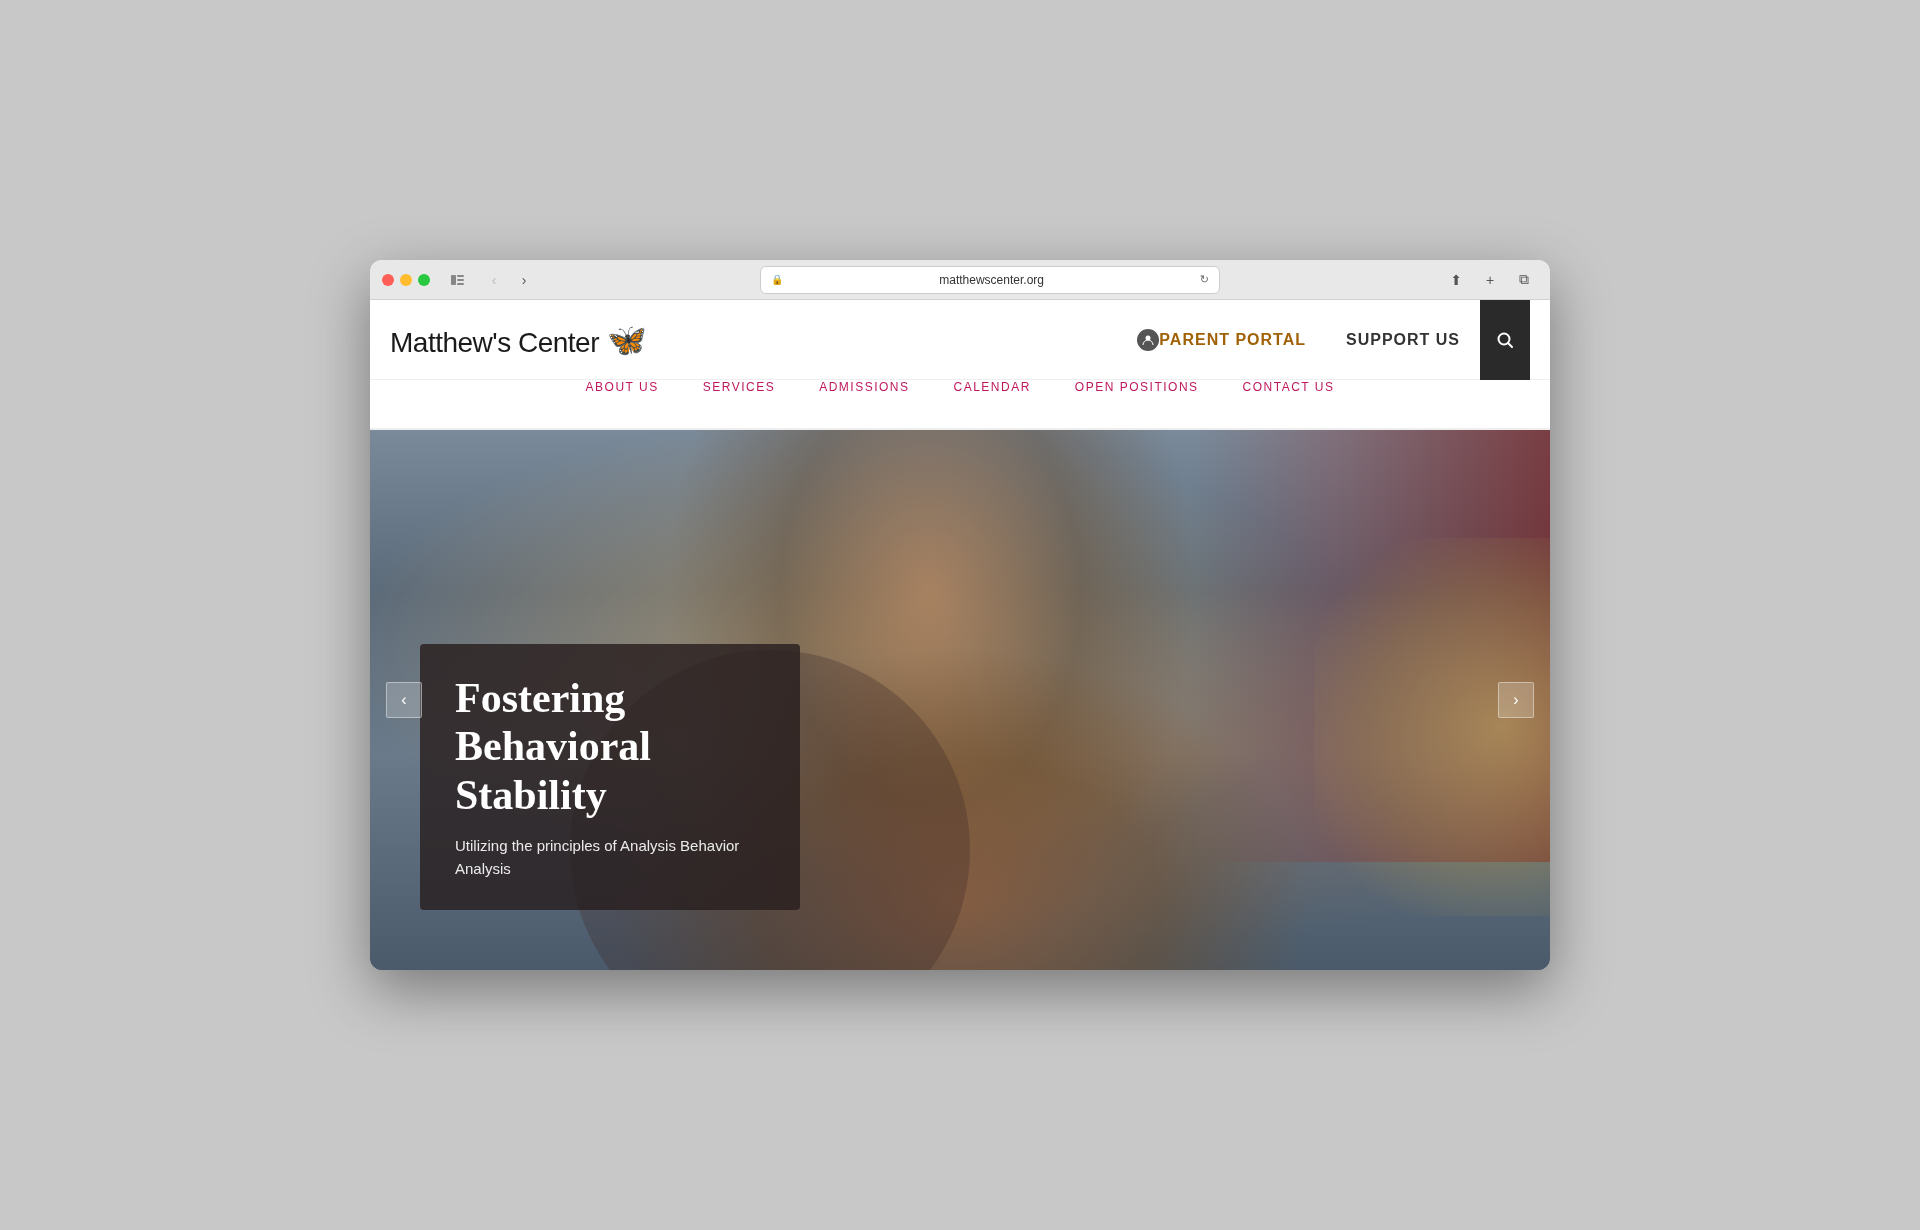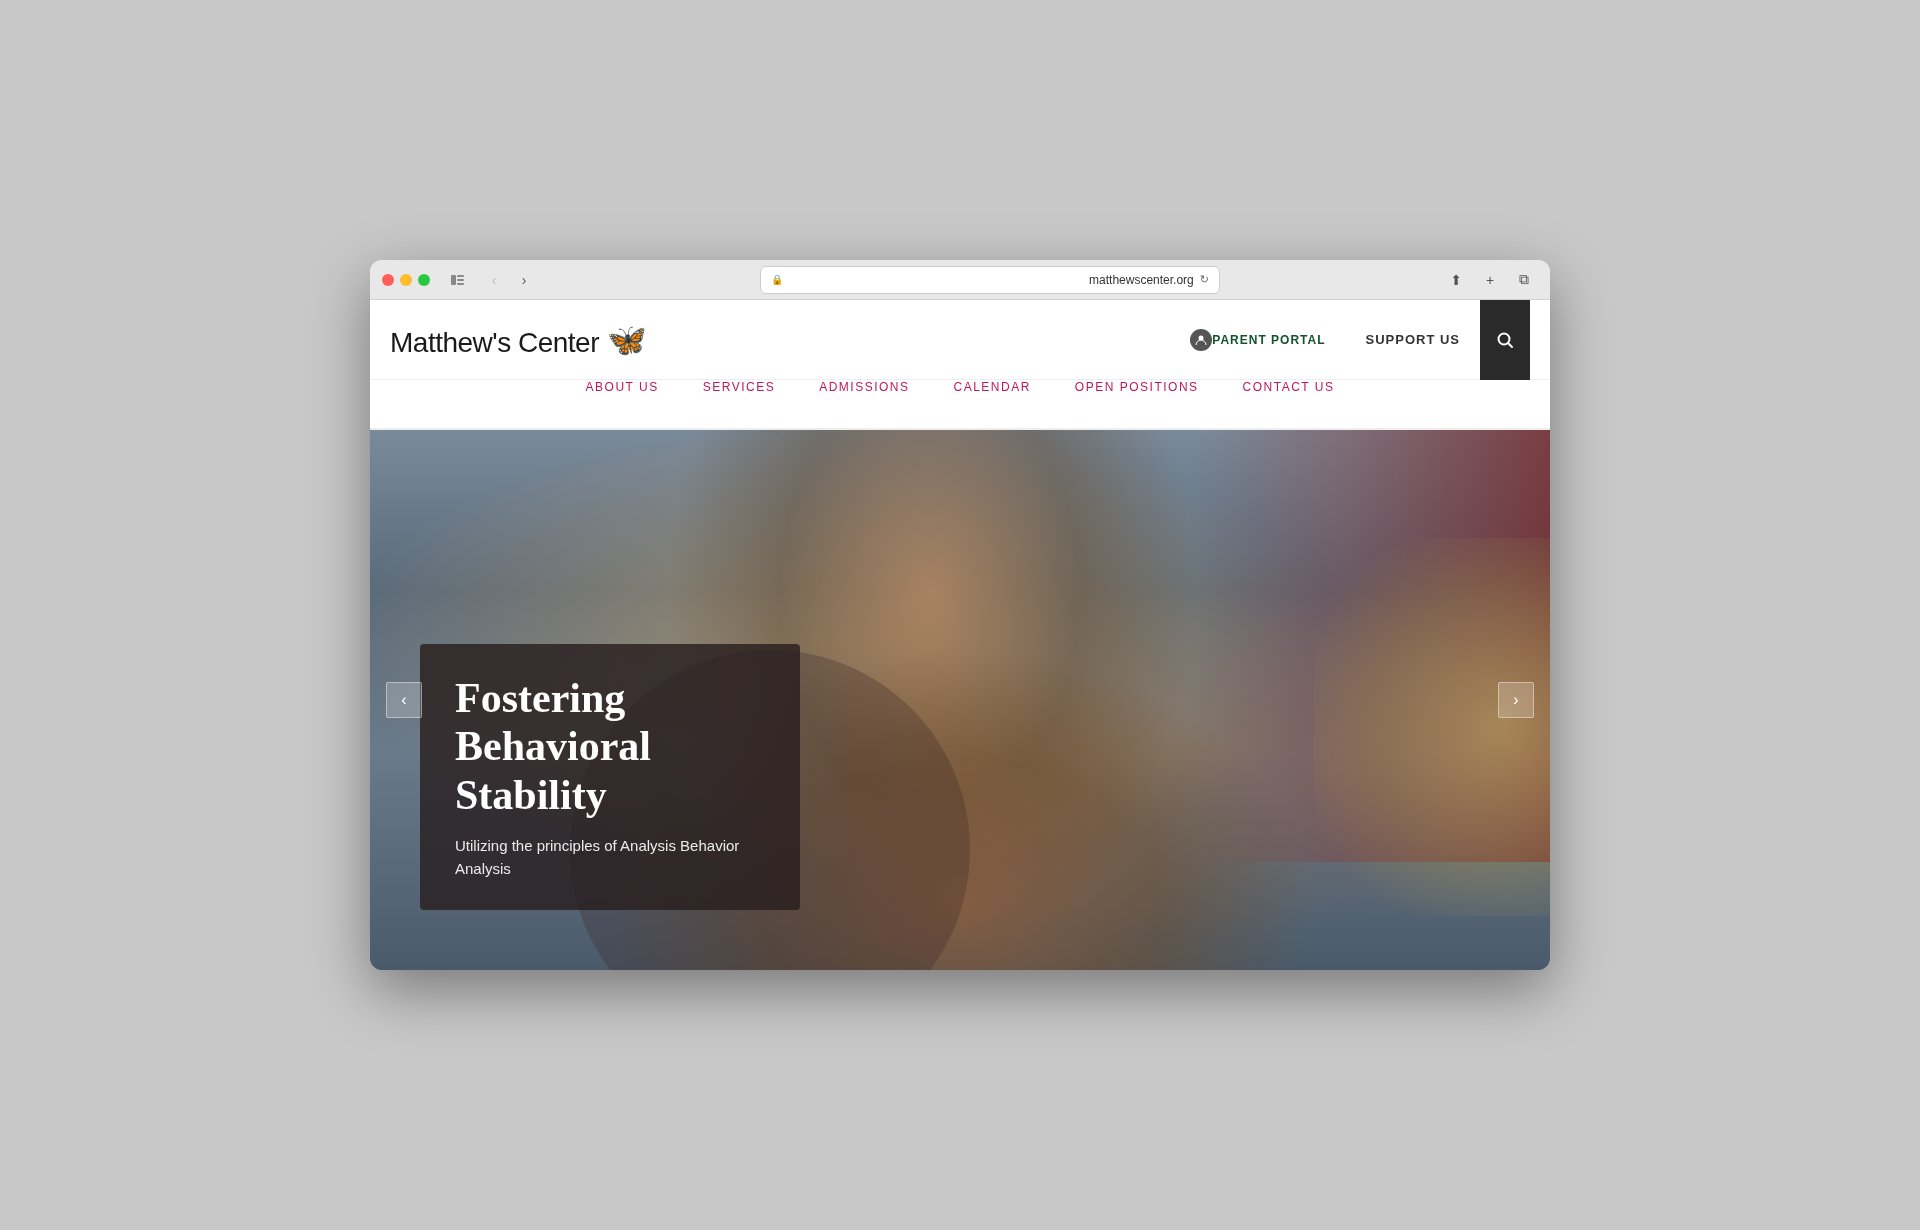--- a/index.html
+++ b/index.html
@@ -106,21 +106,21 @@
 
     .lock-icon {
       color: #666;
       font-size: 10px;
     }
 
     .address-text {
       font-size: 12px;
       color: #333;
       flex: 1;
-      text-align: right;
+      text-align: center;
     }
 
     .refresh-btn {
       color: #666;
       font-size: 11px;
       cursor: pointer;
     }
 
     .toolbar-right {
       display: flex;
@@ -182,45 +182,45 @@
       gap: 0;
     }
 
     .parent-portal-btn {
       display: flex;
       align-items: center;
       padding: 8px 20px;
       background: none;
       border: none;
       cursor: pointer;
-      font-size: 12px;
+      font-size: 16px;
       font-weight: 600;
       letter-spacing: 1px;
-      color: #14532d;
+      color: #a16207;
       text-transform: uppercase;
     }
 
     .user-circle-icon {
       width: 22px;
       height: 22px;
       border-radius: 50%;
       background: #555;
       display: flex;
       align-items: center;
       justify-content: center;
       color: white;
       font-size: 10px;
     }
 
     .support-us-btn {
       padding: 8px 20px;
       background: none;
       border: none;
       cursor: pointer;
-      font-size: 13px;
+      font-size: 16px;
       font-weight: 600;
       letter-spacing: 1px;
       color: #333;
       text-transform: uppercase;
     }
 
     .search-btn {
       width: 50px;
       height: 80px;
       background: #2a2a2a;

